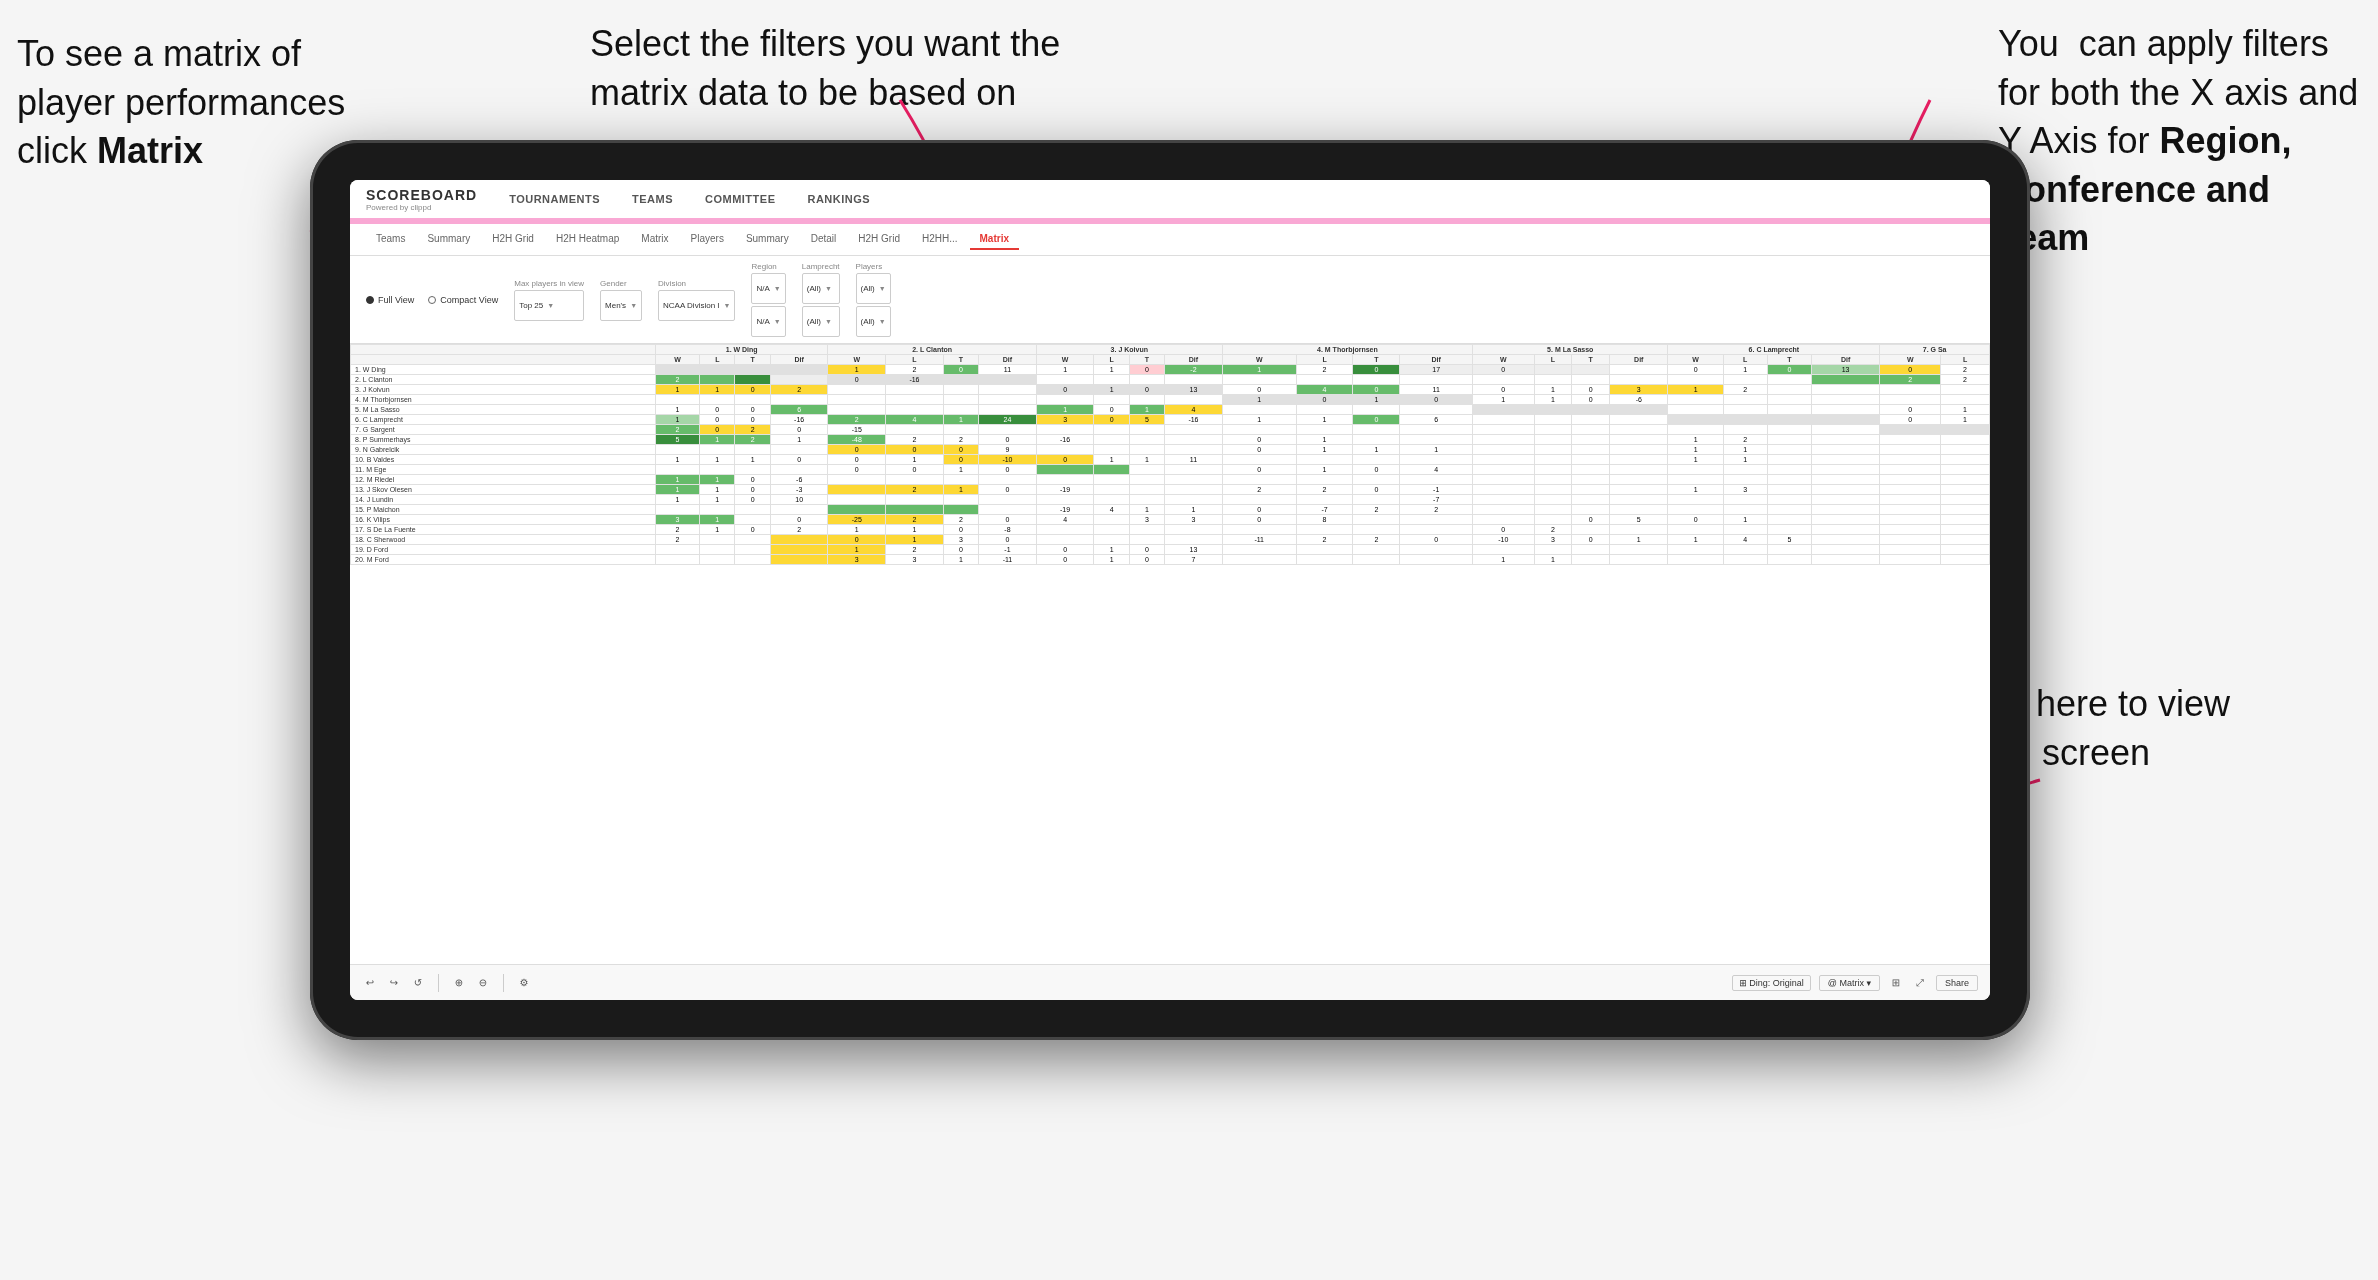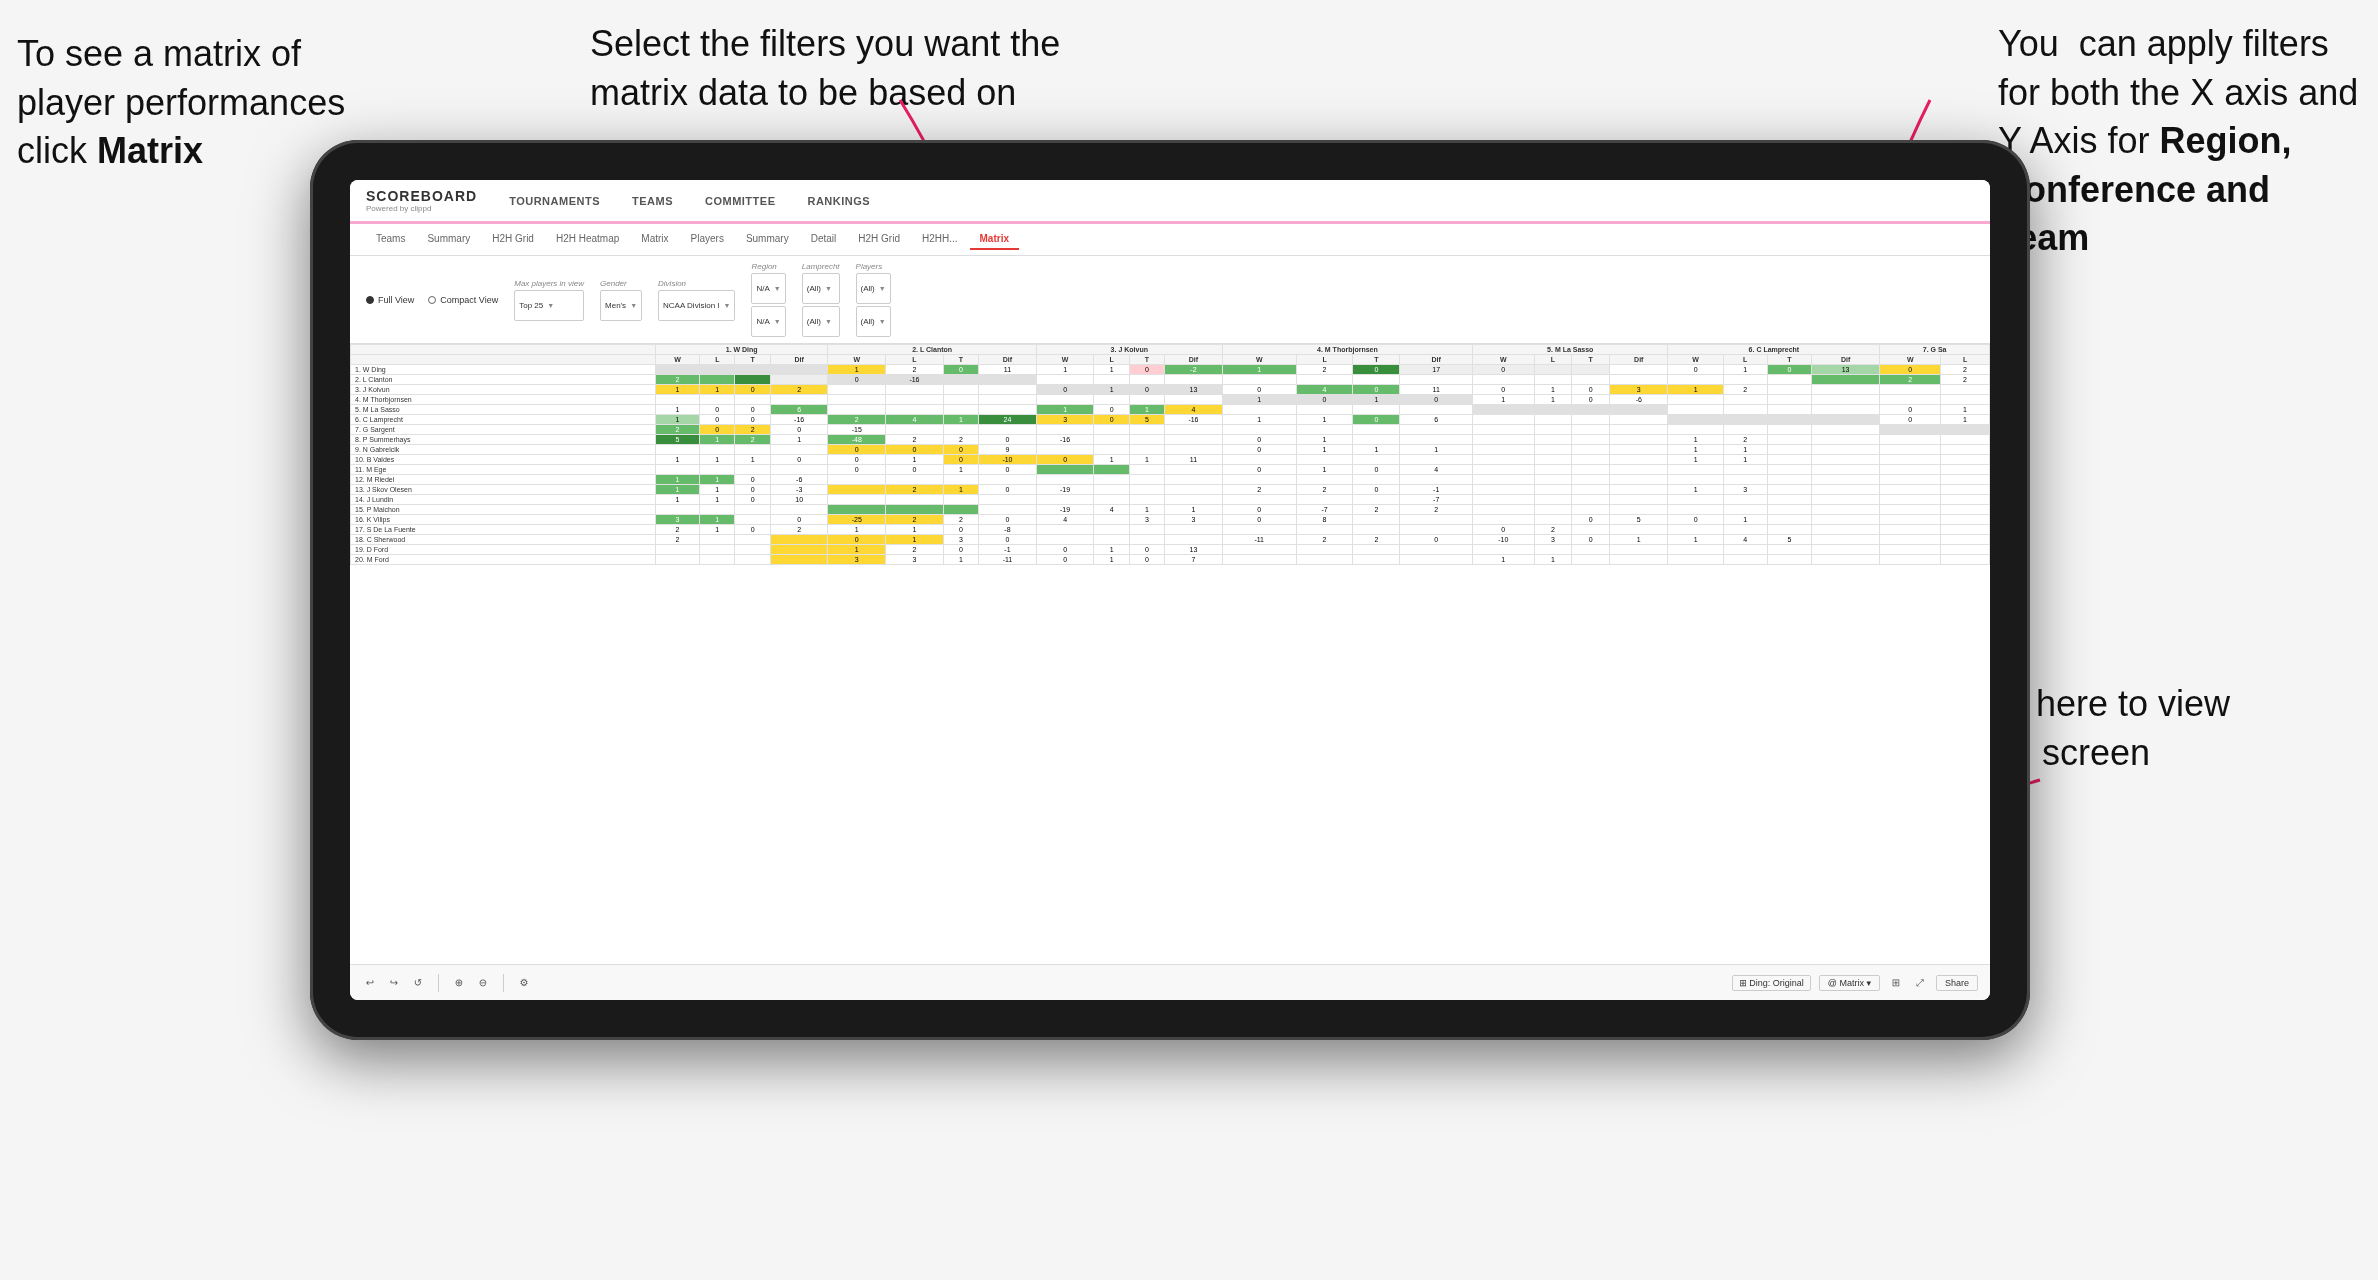--- a/index.html
+++ b/index.html
@@ -73,21 +73,21 @@
       background: #fff;
       border-radius: 8px;
       overflow: hidden;
       display: flex;
       flex-direction: column;
     }
 
     
     .top-nav {
       background: #fff;
-      border-bottom: 3px solid #f9a8d4;
+      border-bottom: 6px solid #f9a8d4;
       display: flex;
       align-items: center;
       padding: 6px 16px;
       height: 44px;
       gap: 20px;
     }
     .scoreboard-logo {
       display: flex;
       flex-direction: column;
       margin-right: 12px;
@@ -174,21 +174,20 @@
       background: #333;
     }
     .filter-group {
       display: flex;
       flex-direction: column;
       gap: 2px;
     }
     .filter-label {
       font-size: 8px;
       color: #888;
-      font-style: italic;
     }
     .filter-select {
       font-size: 8px;
       color: #333;
       border: 1px solid #ccc;
       background: #fff;
       padding: 10px 4px;
       border-radius: 2px;
       display: flex;
       align-items: center;

